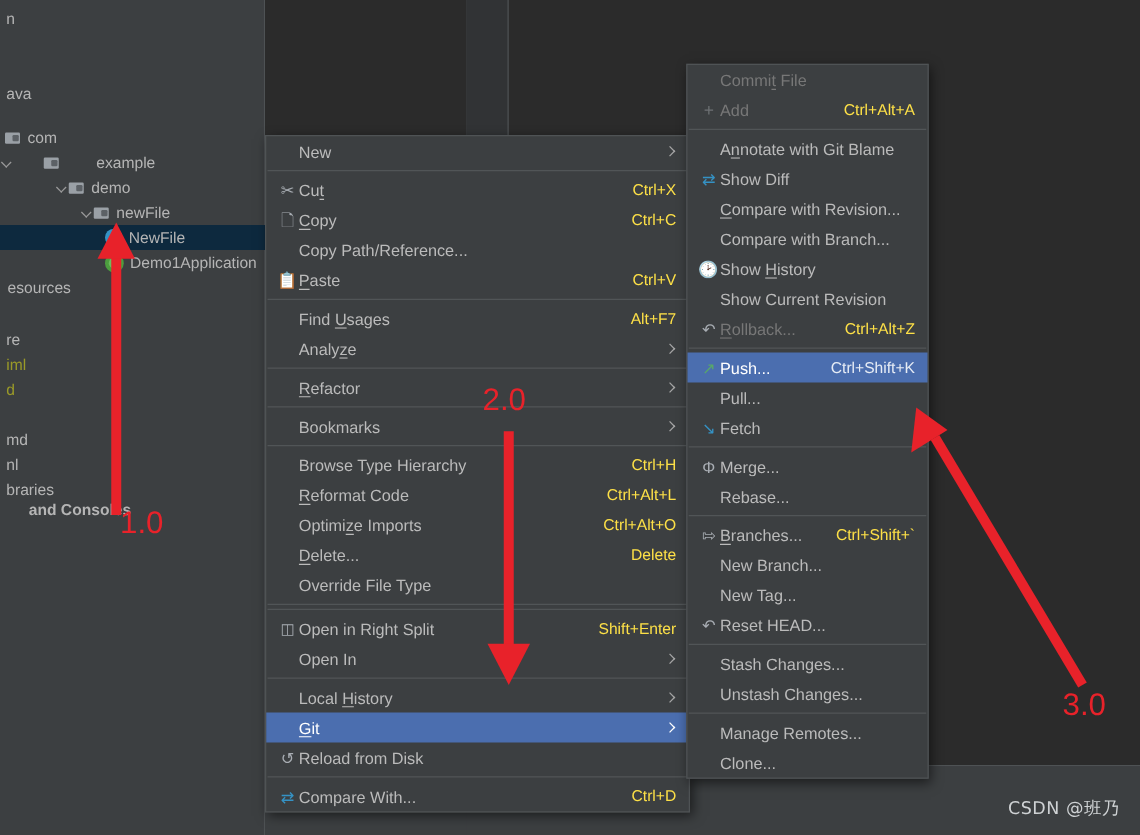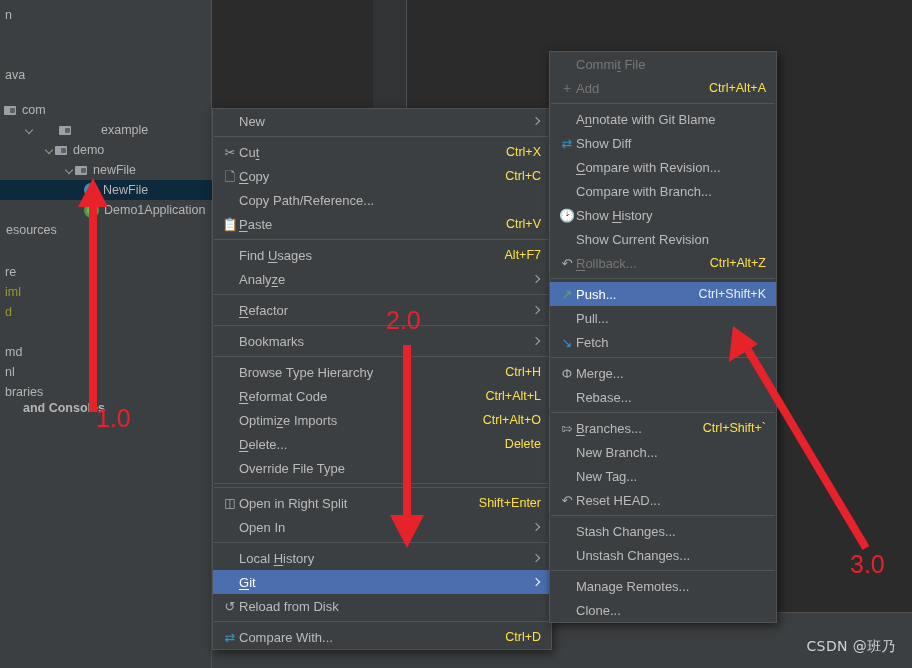--- a/index.html
+++ b/index.html
@@ -99,21 +99,21 @@
     <div class="tree-row" style="top: 5px; padding-left: 0px;">
       <span class="tree-label">n</span>
     </div>
     <div class="tree-row" style="top: 65px; padding-left: 0px;">
       <span class="tree-label">ava</span>
     </div>
     <div class="tree-row" style="top: 100px; padding-left: 4px;">
       <span class="folder-ic"></span>
       <span class="tree-label">com</span>
     </div>
-    <div class="tree-row" style="top: 120px; padding-left: 24px; gap: 24px;">
+    <div class="tree-row" style="top: 120px;  gap: 24px;">
       <span class="chev"></span>
       <span class="folder-ic"></span>
       <span class="tree-label">example</span>
     </div>
     <div class="tree-row" style="top: 140px; padding-left: 44px;">
       <span class="chev"></span>
       <span class="folder-ic"></span>
       <span class="tree-label">demo</span>
     </div>
     <div class="tree-row" style="top: 160px; padding-left: 64px;">
@@ -269,21 +269,21 @@
     <div class="sep"></div>
     <div class="mi">
       <span class="ic">
         <span class="gi blue" style="font-size:13px;">⇄</span>
       </span>
       <span class="lbl">Compare With...</span>
       <span class="acc">Ctrl+D</span>
     </div>
   </div>
 
-<div class="menu" id="git-menu" style="left:549px;top:51px;width:228px;">
+<div class="menu" id="git-menu" style="left:549px;top:51px;width:194px;">
     <div class="mi disabled">
       <span class="ic"></span>
       <span class="lbl">Commi<span class="u">t</span> File</span>
     </div>
     <div class="mi disabled">
       <span class="ic">
         <span class="gi dim" style="font-size:14px;">+</span>
       </span>
       <span class="lbl">Add</span>
       <span class="acc">Ctrl+Alt+A</span>

